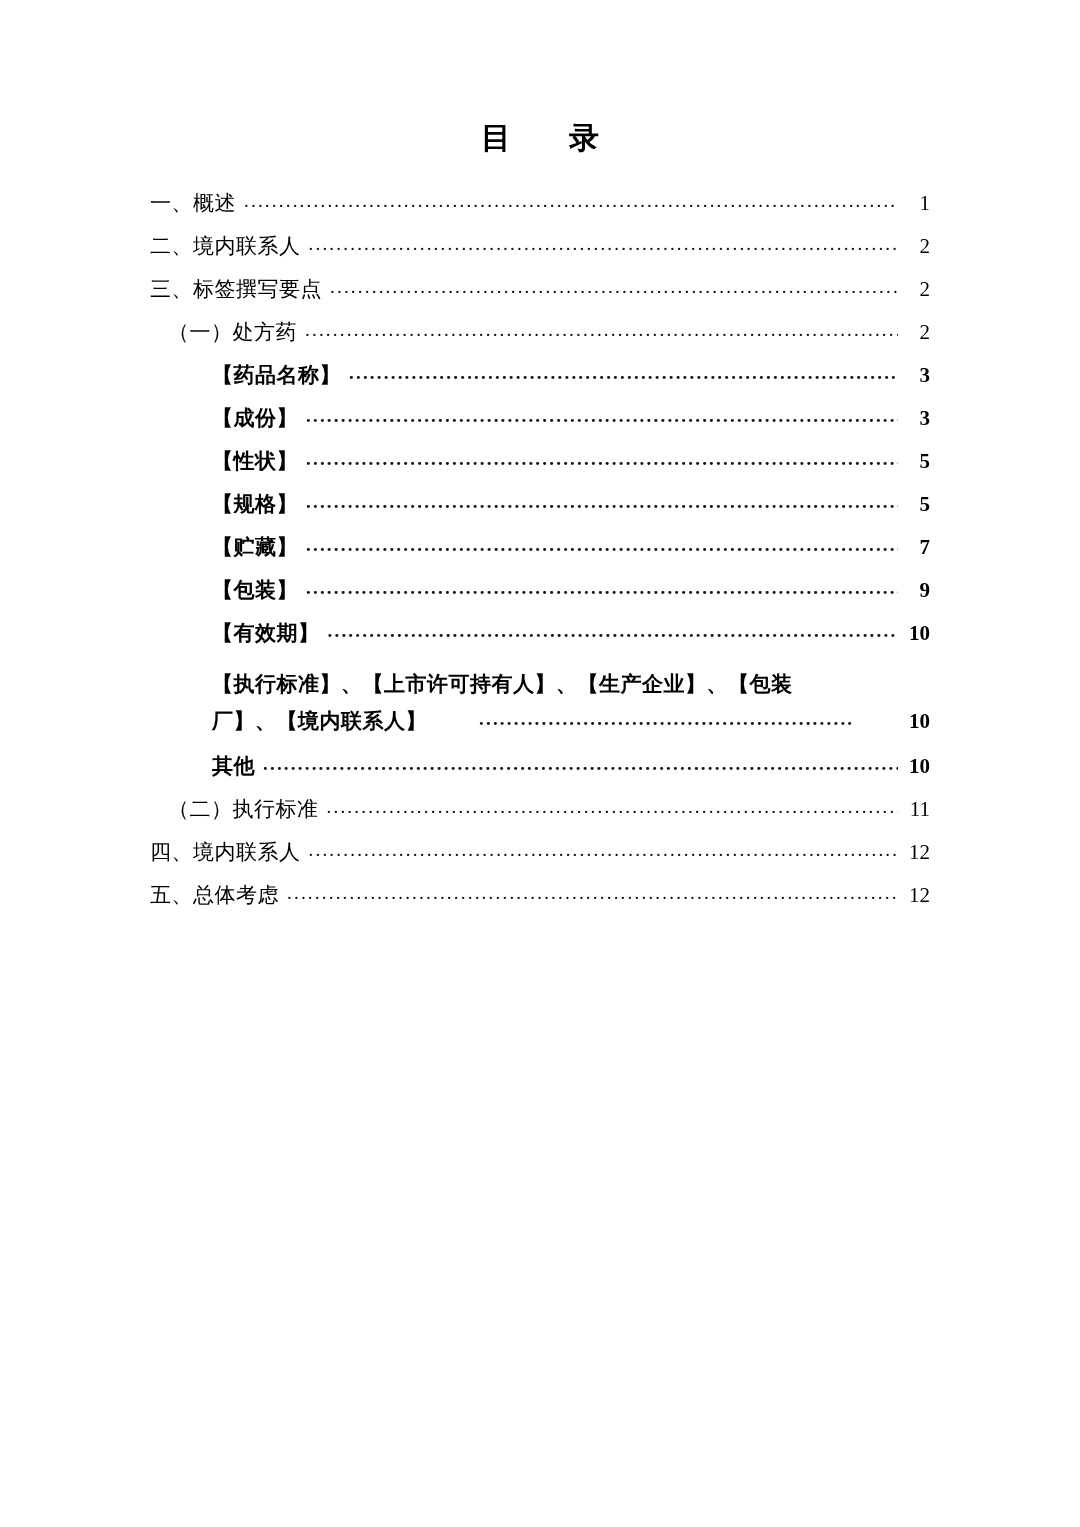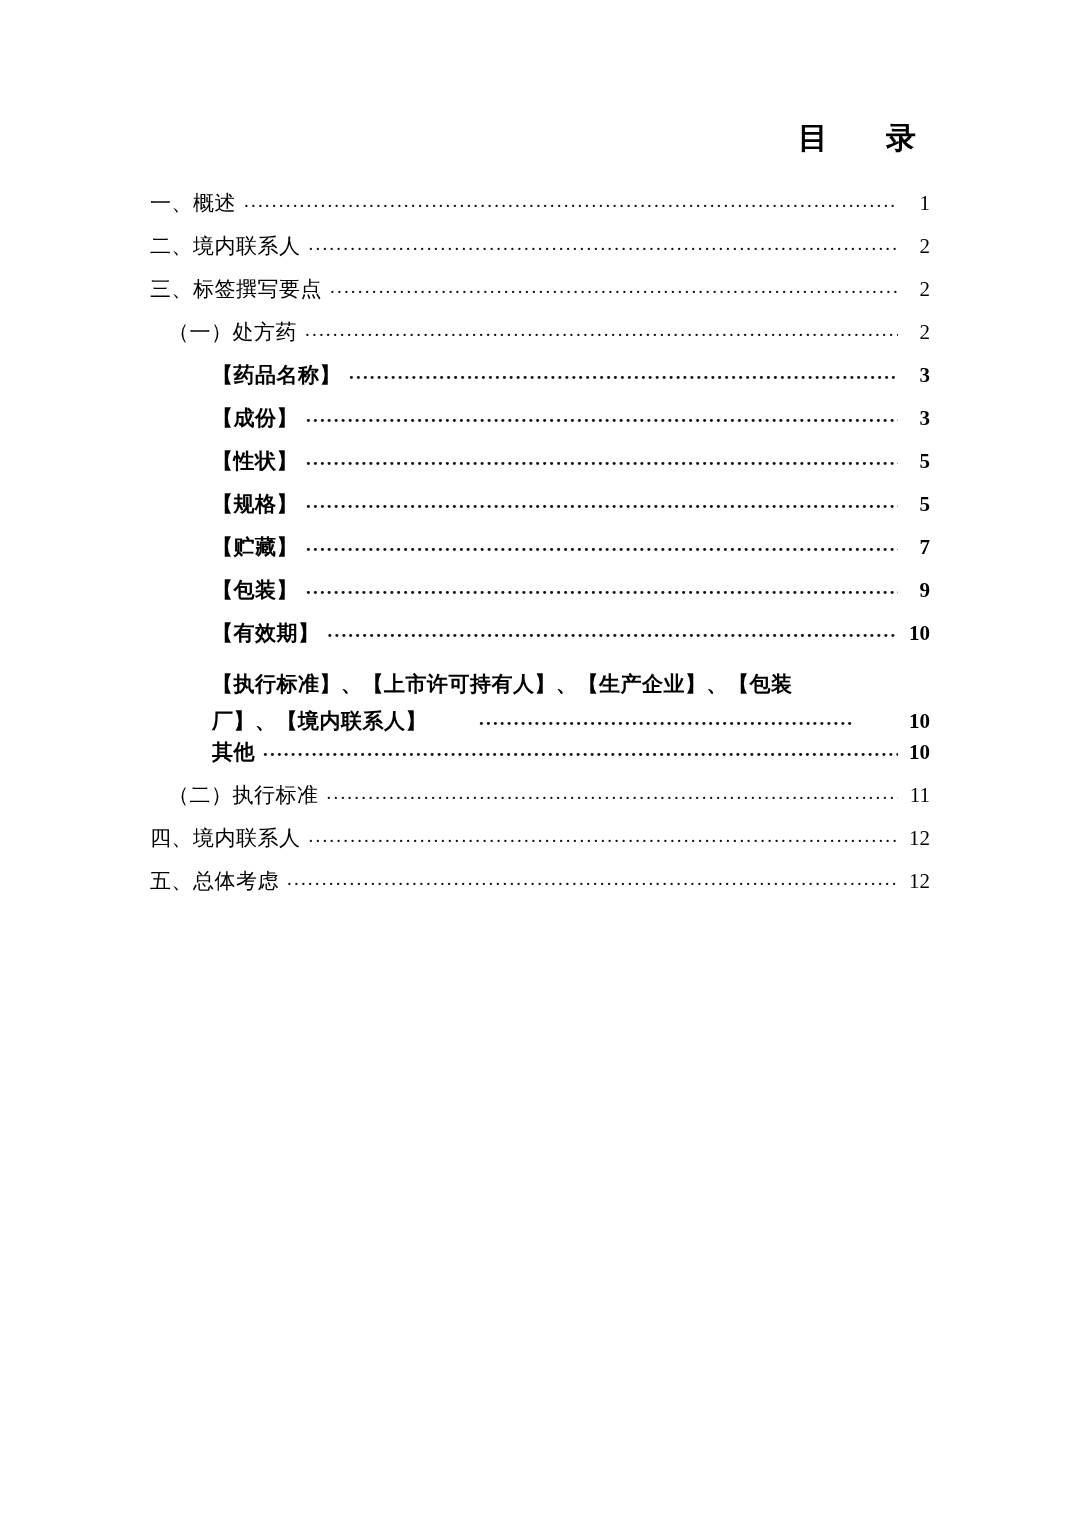--- a/index.html
+++ b/index.html
@@ -16,21 +16,21 @@
     overflow: hidden;
   }
   .page {
     width: 1080px;
     height: 1527px;
     box-sizing: border-box;
     padding: 118px 150px 0 150px;
     position: relative;
   }
   .toc-title {
-    text-align: right;
+    text-align: center;
     font-size: 30px;
     font-weight: bold;
     letter-spacing: 14px;
     margin: 0 0 34px 0;
     padding-left: 14px;
     font-family: "DejaVu Serif", "Liberation Serif", serif;
   }
   .toc-list {
     margin: 0;
     padding: 0;
@@ -68,21 +68,21 @@
   }
   
   .lvl-1 { padding-left: 18px; }
   .lvl-2 { padding-left: 62px; font-weight: bold; }
 
   
   .toc-entry.wrap {
     display: block;
     white-space: normal;
     line-height: 1.75;
-    margin-bottom: 2px;
+    margin-bottom: 16px;
   }
   .toc-entry.wrap .wrapline1 {
     display: block;
     letter-spacing: 0.5px;
   }
   .toc-entry.wrap .wrapline2 {
     display: flex;
     align-items: baseline;
     white-space: nowrap;
     gap: 44px;

